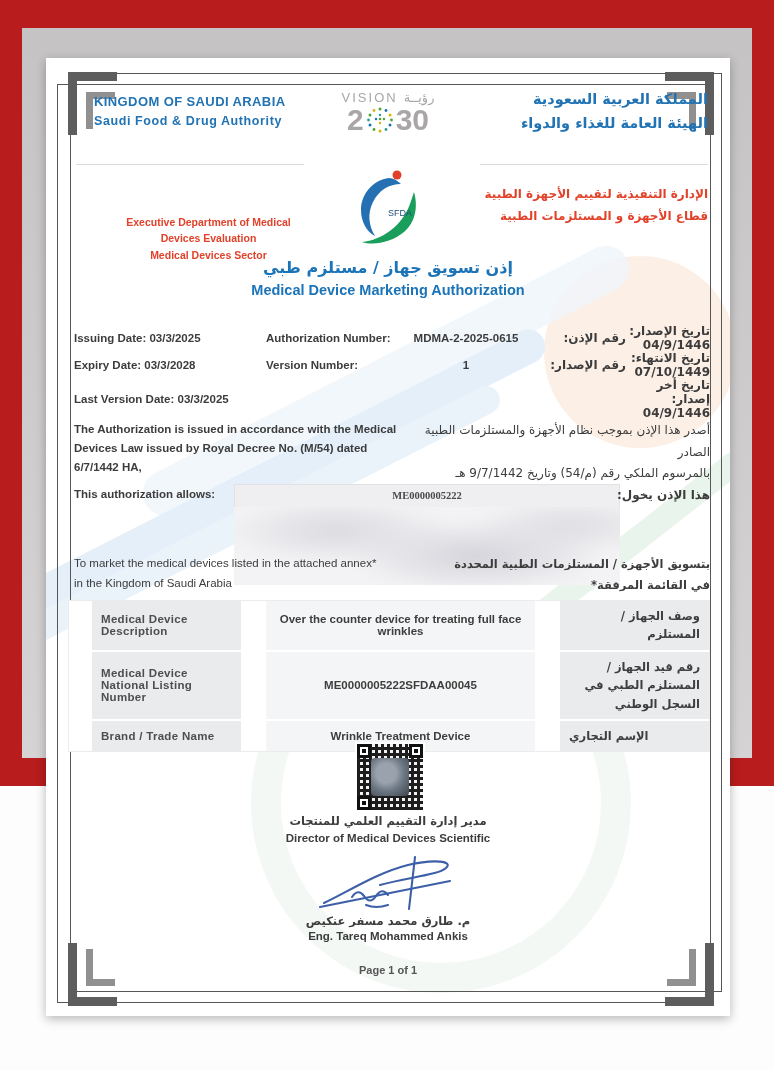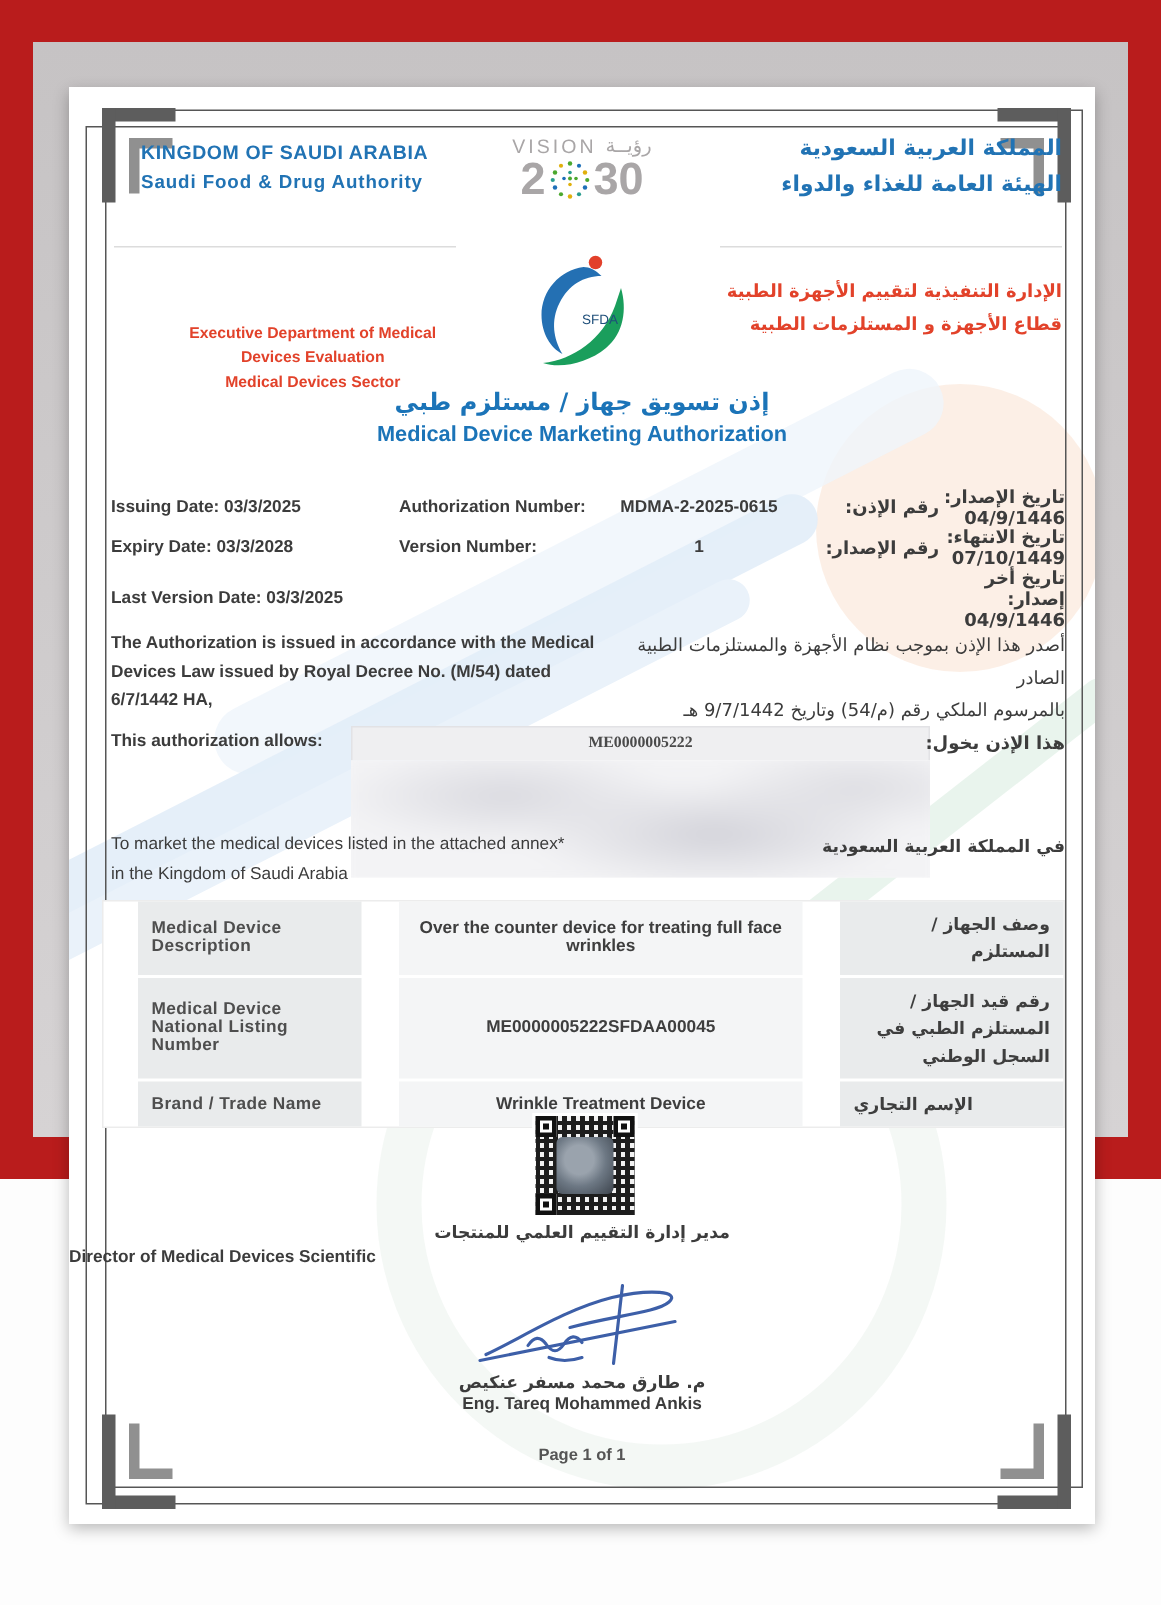--- a/index.html
+++ b/index.html
@@ -95,21 +95,21 @@
     background:
       repeating-linear-gradient(0deg,#1d1d1d 0 3px,transparent 3px 6px),
       repeating-linear-gradient(90deg,#1d1d1d 0 3px,#f2f2f2 3px 6px);}
   .qr .img{position:absolute;left:14px;top:14px;width:38px;height:38px;border-radius:4px;
     background:radial-gradient(circle at 40% 40%, #9aa3ad 0 30%, #6d7884 55%, #3c434c 100%);filter:blur(.5px);}
   .finder{position:absolute;width:14px;height:14px;border:3px solid #111;background:#fff;box-sizing:border-box;}
   .finder::after{content:"";position:absolute;left:2px;top:2px;width:4px;height:4px;background:#111;}
   .f-tl{left:0;top:0;} .f-tr{right:0;top:0;} .f-bl{left:0;bottom:0;}
 
   .sig-title-ar{position:absolute;left:0;right:0;top:756px;text-align:center;font-size:11.5px;font-weight:bold;color:#3c3c3c;}
-  .sig-title-en{position:absolute;left:0;right:0;top:773px;font-size:11.5px;font-weight:bold;color:#3c3c3c;line-height:1.35;}
+  .sig-title-en{position:absolute;left:0;right:0;top:773px;text-align:center;font-size:11.5px;font-weight:bold;color:#3c3c3c;line-height:1.35;}
   .sig-svg{position:absolute;left:268px;top:797px;}
   .sig-name-ar{position:absolute;left:0;right:0;top:856px;text-align:center;font-size:11.5px;font-weight:bold;color:#3c3c3c;}
   .sig-name-en{position:absolute;left:0;right:0;top:872px;text-align:center;font-size:11.5px;font-weight:bold;color:#3c3c3c;}
   .footer{position:absolute;left:0;right:0;top:906px;text-align:center;font-size:11px;font-weight:bold;color:#555;}
 </style>
 </head>
 <body>
 
 <div id="screen">
   <div class="mat"></div>
@@ -247,20 +247,21 @@
           </div>
       </div>
       <div class="auth-lbl-ar ar" dir="rtl">هذا الإذن يخول:</div>
 
       <div class="market">
         <div class="en">
           <div>To market the medical devices listed in the attached annex*</div>
           <div>in the Kingdom of Saudi Arabia</div>
         </div>
         <div class="arb ar">
+          <div dir="rtl">بتسويق الأجهزة / المستلزمات الطبية المحددة في القائمة المرفقة*</div>
           <div dir="rtl">في المملكة العربية السعودية</div>
         </div>
       </div>
 
       <div class="dev-table">
         <div class="cell side">Medical Device Description</div>
         <div class="cell mid">Over the counter device for treating full face wrinkles</div>
         <div class="cell arc ar" dir="rtl">وصف الجهاز / المستلزم</div>
 
         <div class="cell side">Medical Device National Listing Number</div>

